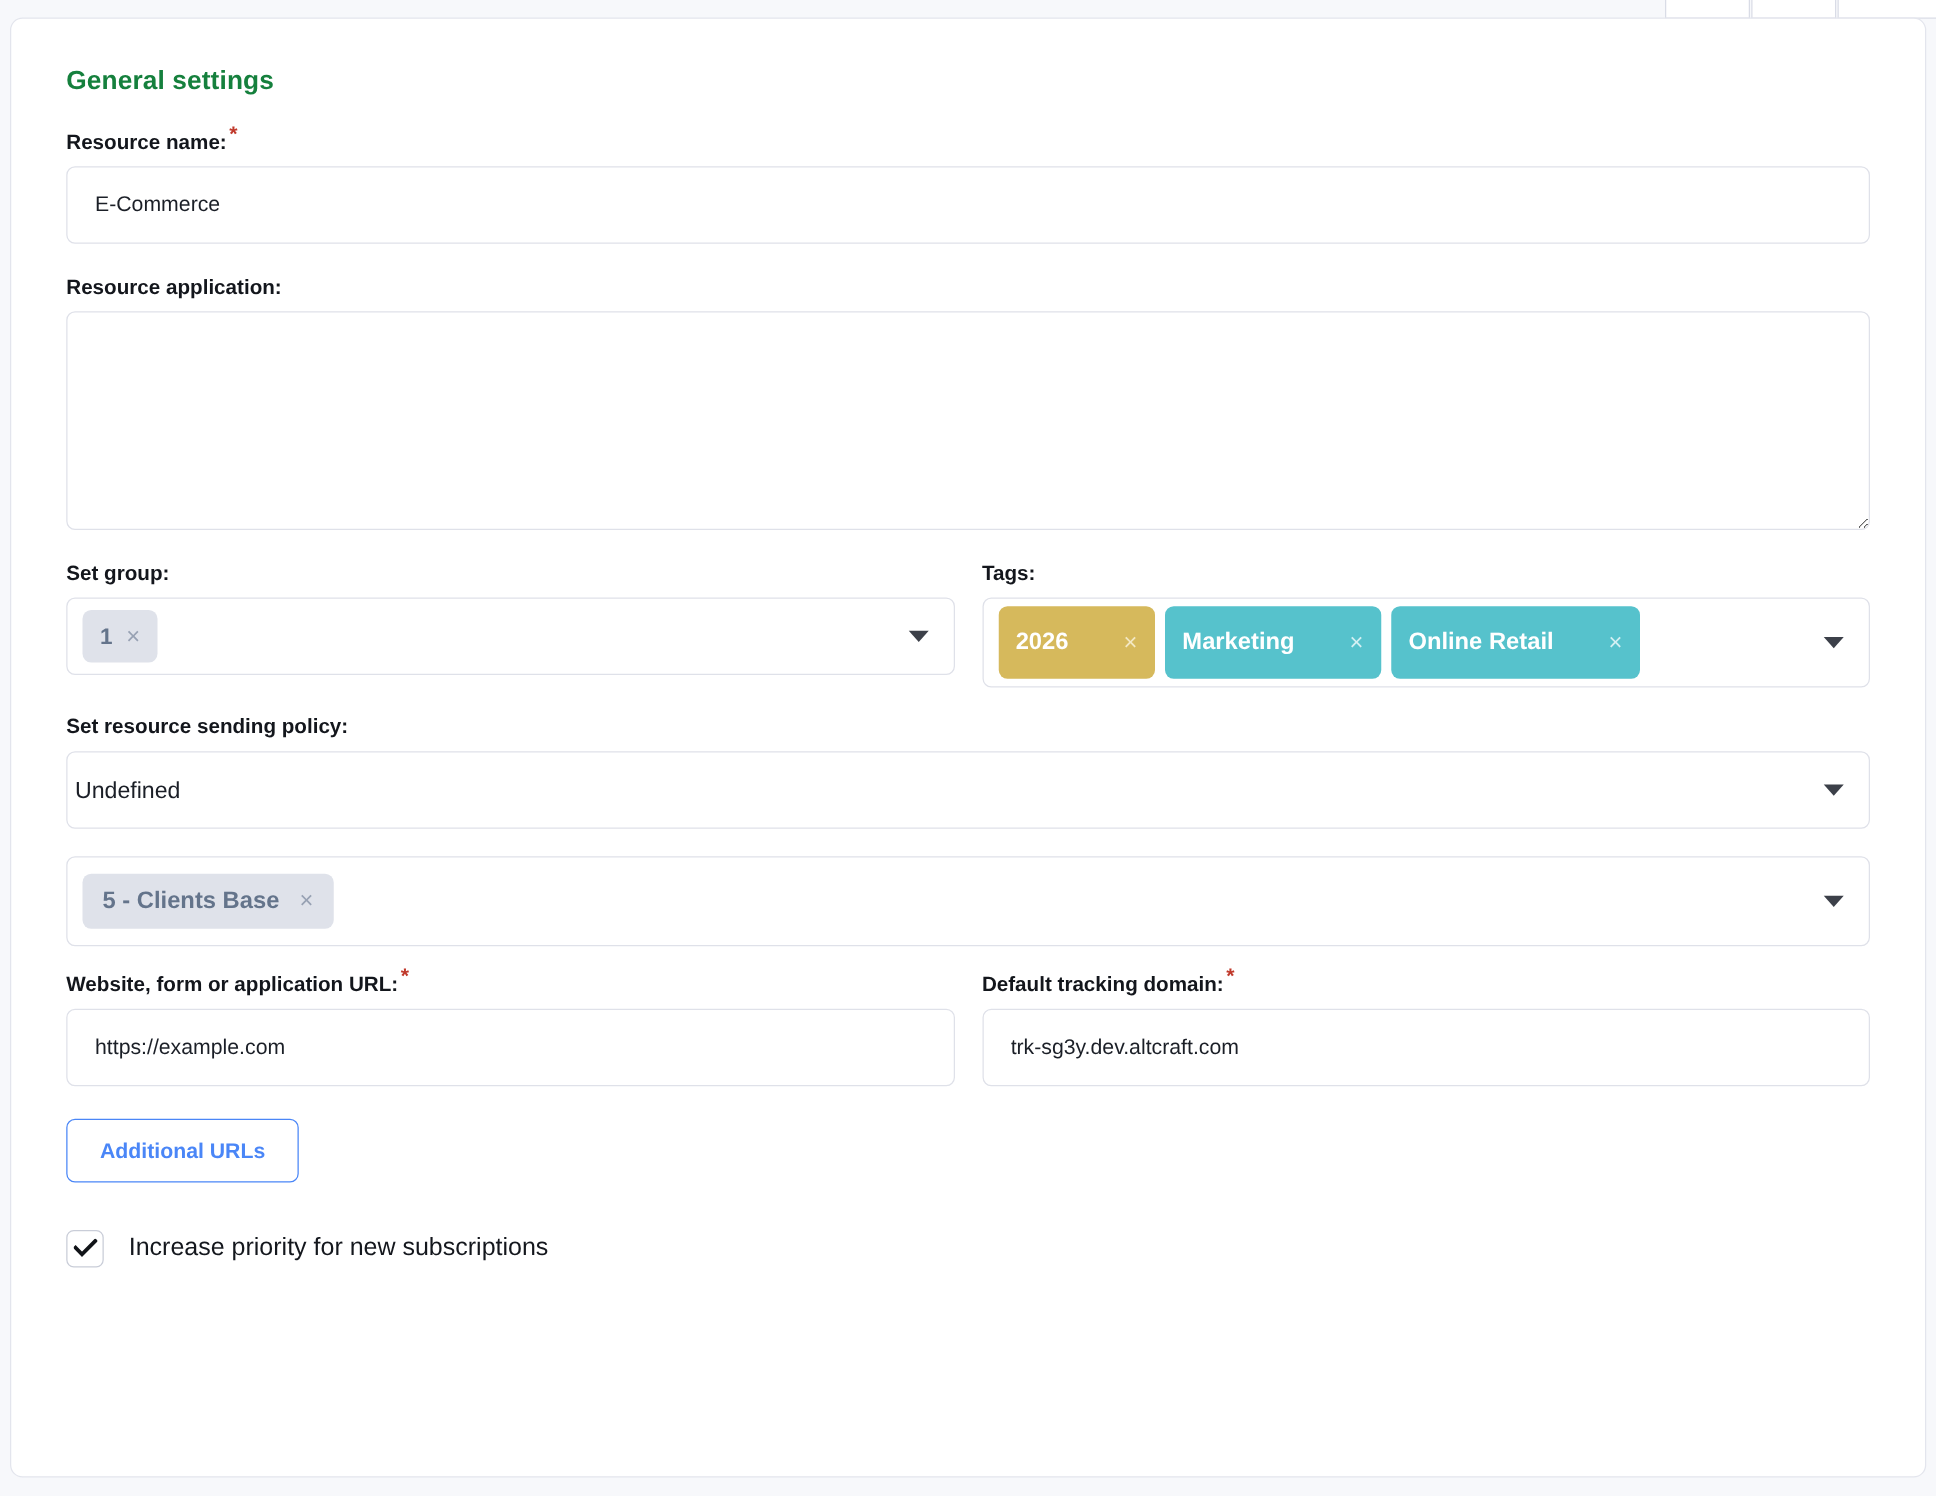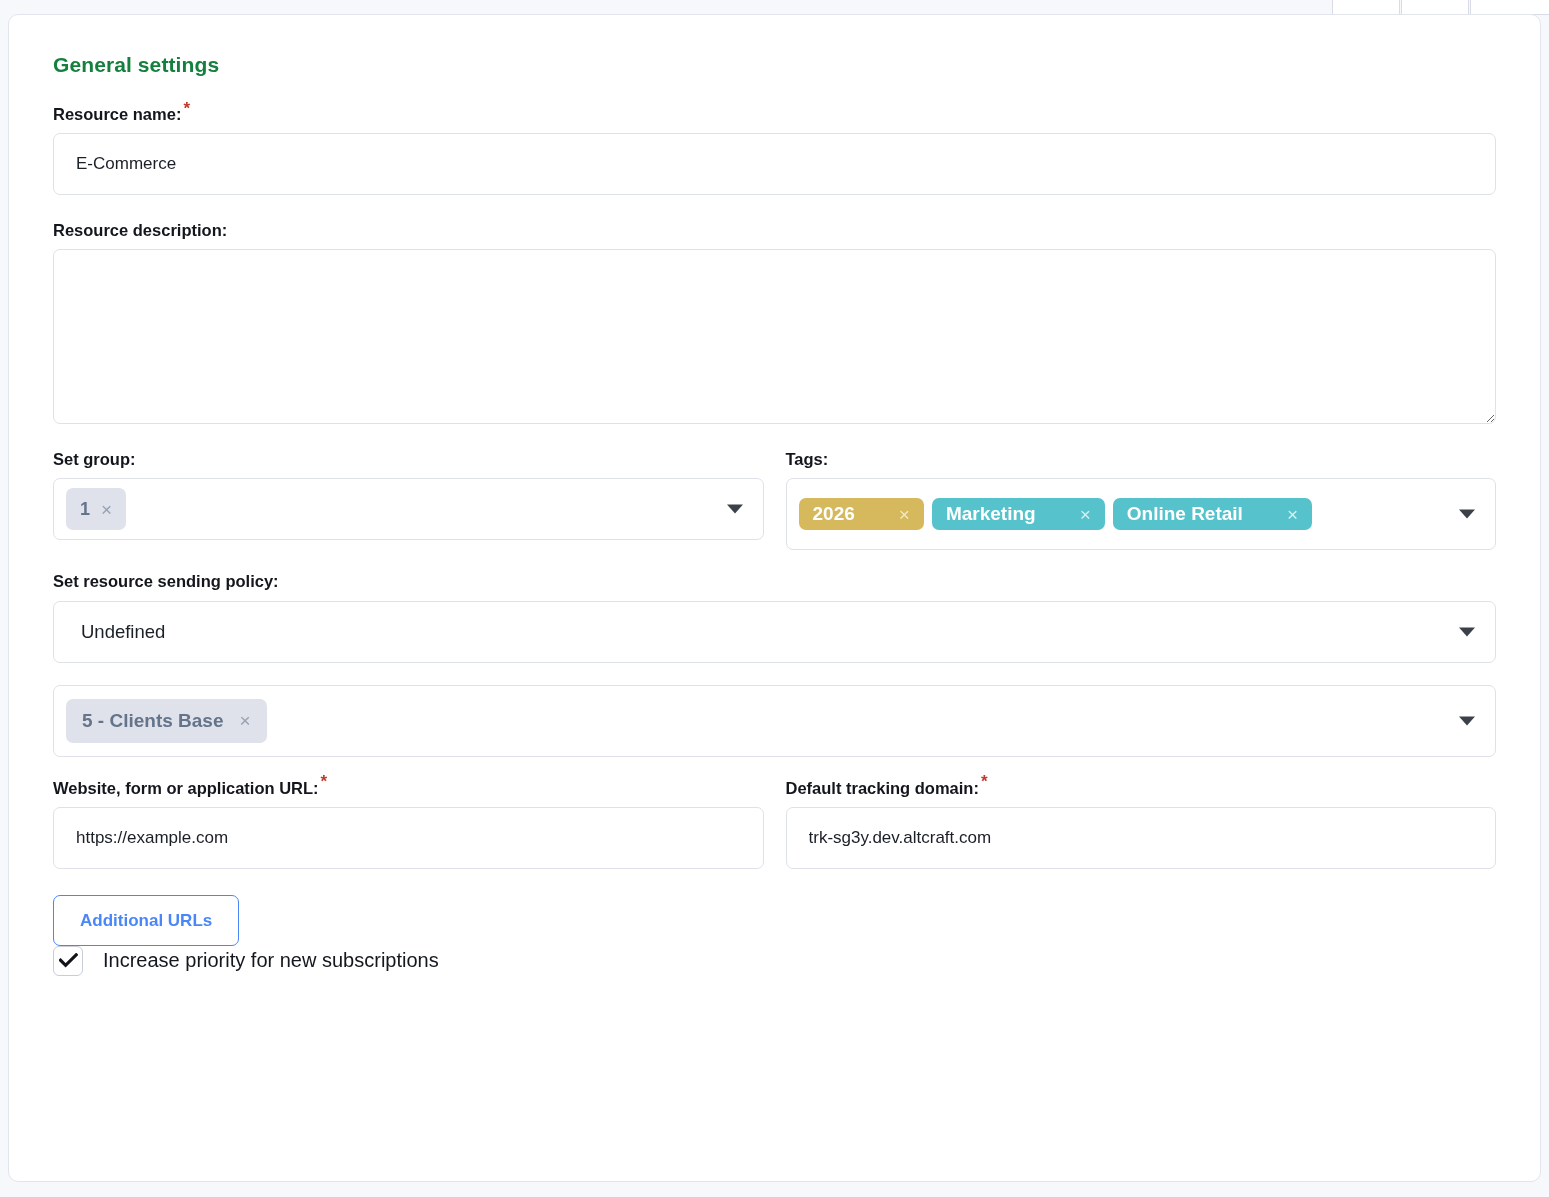--- a/index.html
+++ b/index.html
@@ -112,21 +112,21 @@
     border-radius: 7px;
     background: #fff;
     display: flex;
     align-items: center;
     padding: 6px 46px 6px 12px;
     gap: 8px;
     flex-wrap: wrap;
   }
   .select-box.tall { min-height: 72px; }
   .select-box.plain {
-    padding-left: 27px;
+    padding-left: 6px;
     font-size: 18.5px;
     color: #1b1f27;
   }
   .caret {
     position: absolute;
     right: 20px;
     top: 50%;
     transform: translateY(-50%);
     width: 0; height: 0;
     border-left: 8px solid transparent;
@@ -153,21 +153,21 @@
     cursor: pointer;
     line-height: 1;
   }
   .chip.grey { background: #dfe2ea; color: #64748b; }
   .chip.grey .x { color: #97a1b3; opacity: 1; }
   .chip.gold { background: #d6b95c; color: #ffffff; }
   .chip.gold .x { color: #f3e8c4; opacity: 1; }
   .chip.teal { background: #56c2cc; color: #ffffff; }
   .chip.teal .x { color: #d4f0f3; opacity: 1; }
 
-  .chip.tags-chip { height: 32px; font-size: 19px; gap: 44px; }
+  .chip.tags-chip { height: 58px; font-size: 19px; gap: 44px; }
   .chip.db-chip { height: 44px; font-size: 19px; padding: 0 16px; gap: 16px; }
 
   
   .btn-outline {
     display: inline-block;
     border: 1px solid #4a86f7;
     border-radius: 7px;
     background: #fff;
     color: #4a86f7;
     font-family: "Liberation Sans", sans-serif;
@@ -176,20 +176,21 @@
     padding: 16px 26px;
     cursor: pointer;
     line-height: 1;
   }
 
   
   .check-row {
     display: flex;
     align-items: center;
     gap: 20px;
+    margin-top: 38px;
   }
   .checkbox {
     width: 30px; height: 30px;
     border: 1px solid #c9cdd8;
     border-radius: 6px;
     background: #fff;
     display: flex;
     align-items: center;
     justify-content: center;
     cursor: pointer;
@@ -216,21 +217,21 @@
     <h2 class="section-title">General settings</h2>
 
     <div class="mb-lg">
       <label class="field-label">
         <span>Resource name:</span><span class="req">*</span>
       </label>
       <input class="text-input" type="text" value="E-Commerce" style="">
     </div>
 
     <div class="mb-lg">
-      <label class="field-label">Resource description:</label>
+      <label class="field-label">Resource application:</label>
       <textarea class="text-area" placeholder="" style=""></textarea>
     </div>
 
     <div class="row mb-md">
       <div class="col">
         <label class="field-label">Set group:</label>
         <div class="select-box">
           <span class="chip grey">
             <span>1</span>
             <span class="x">×</span>

